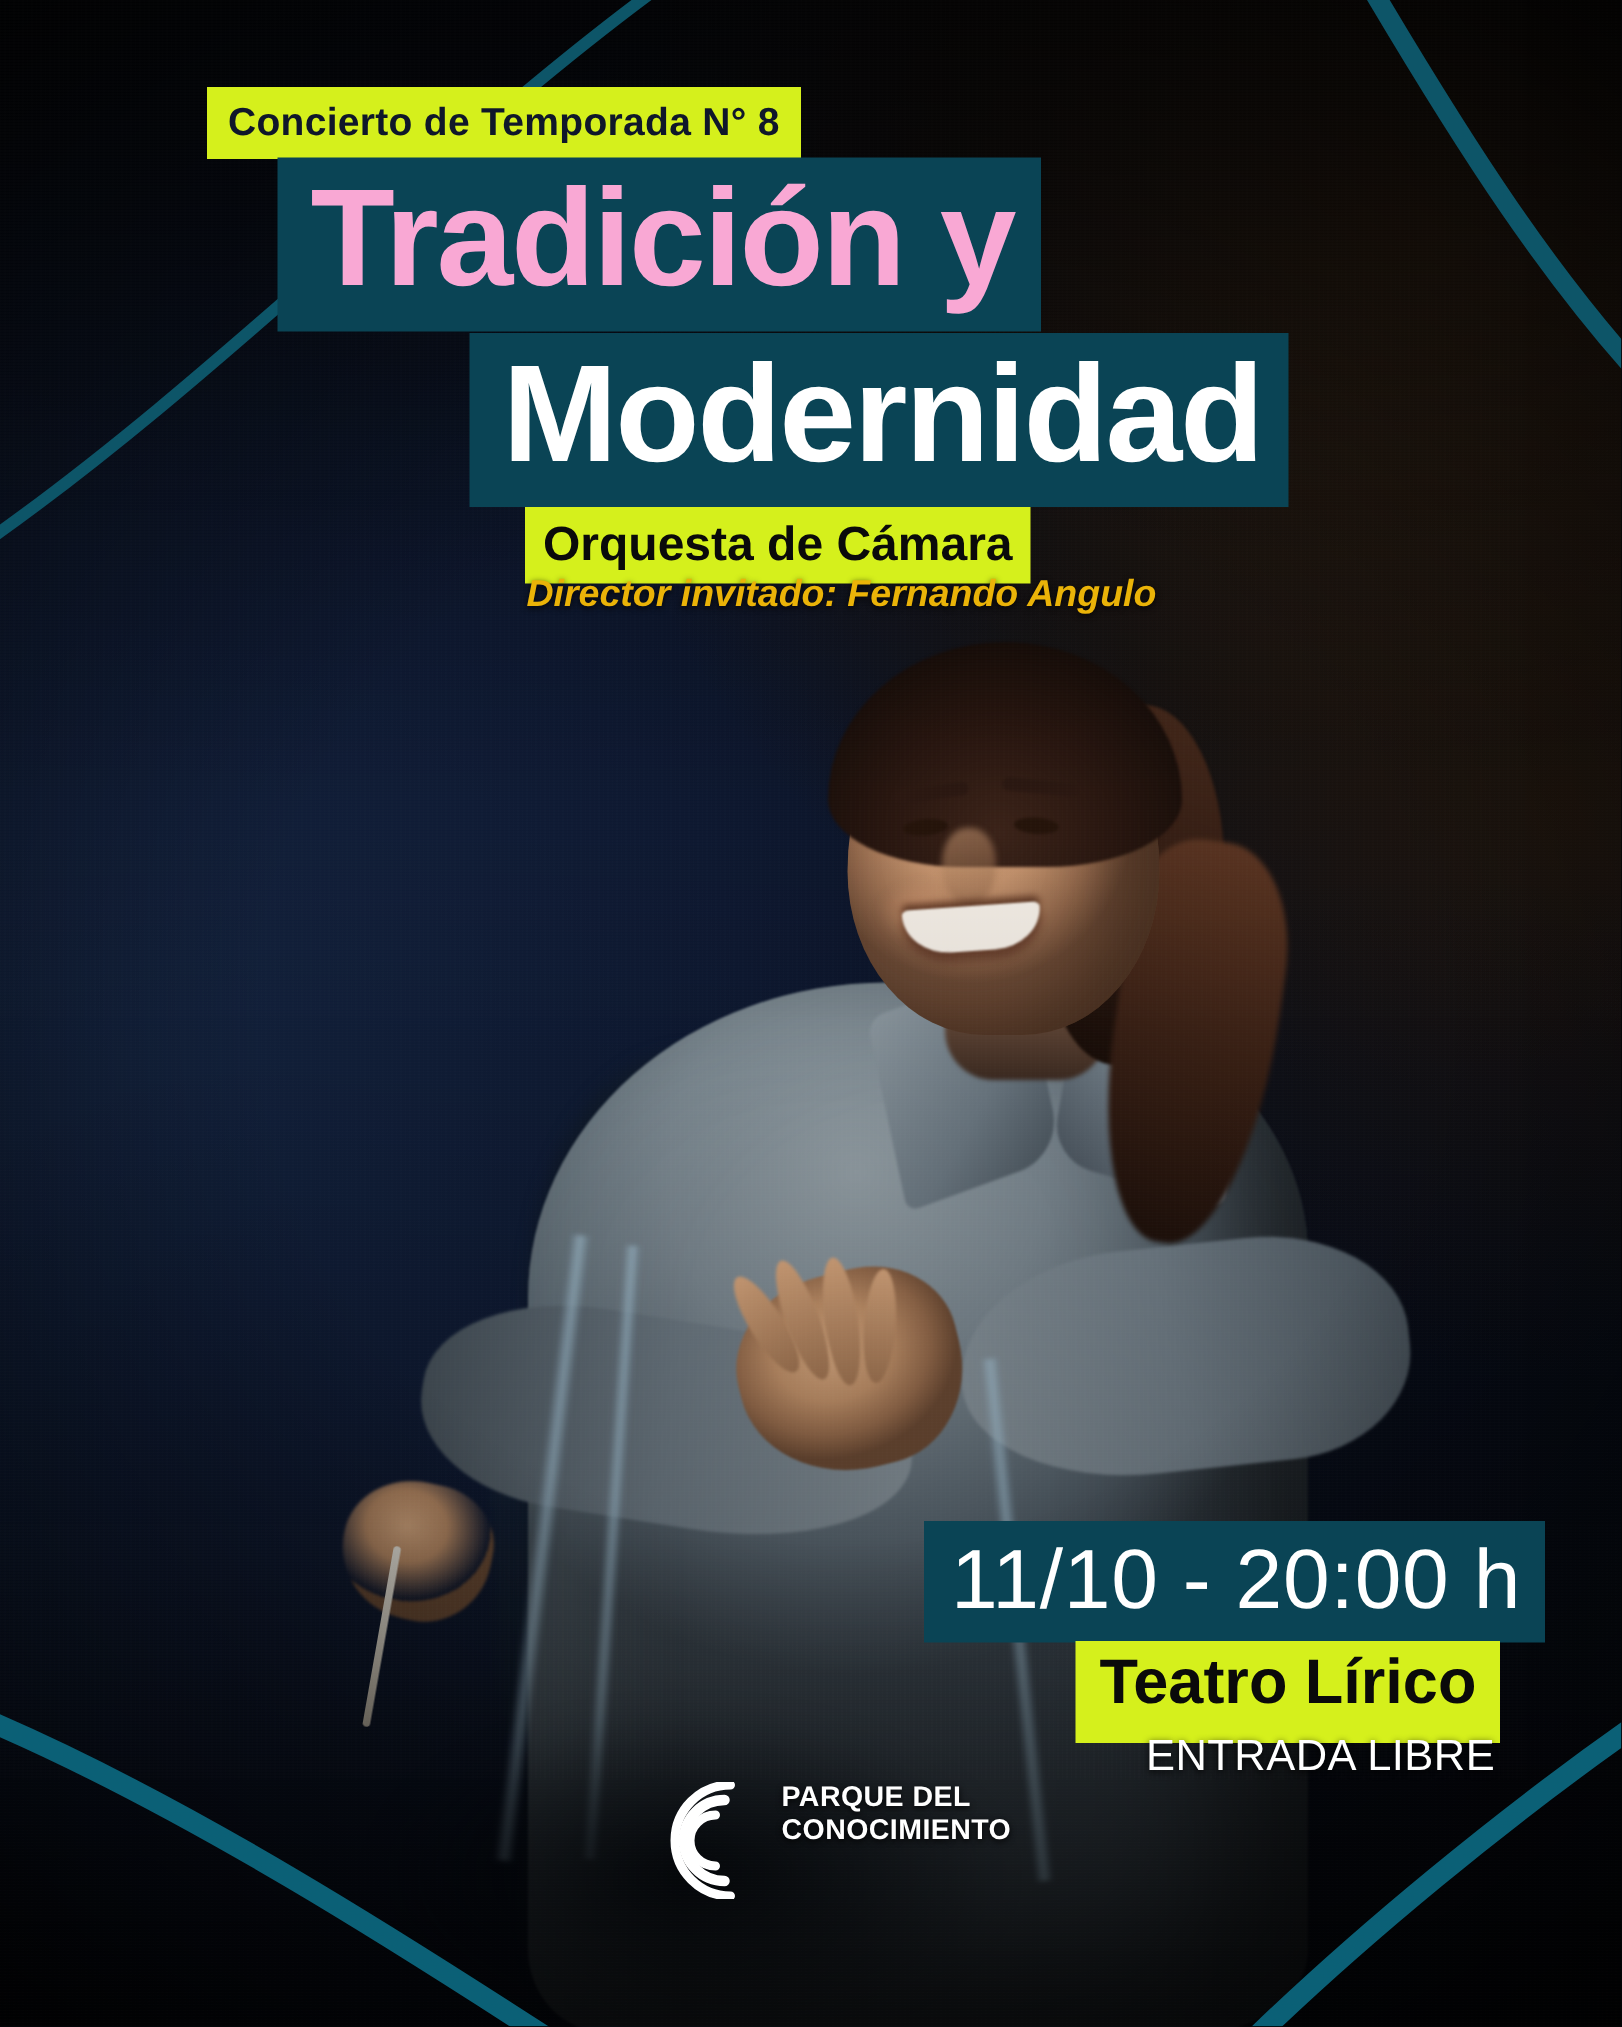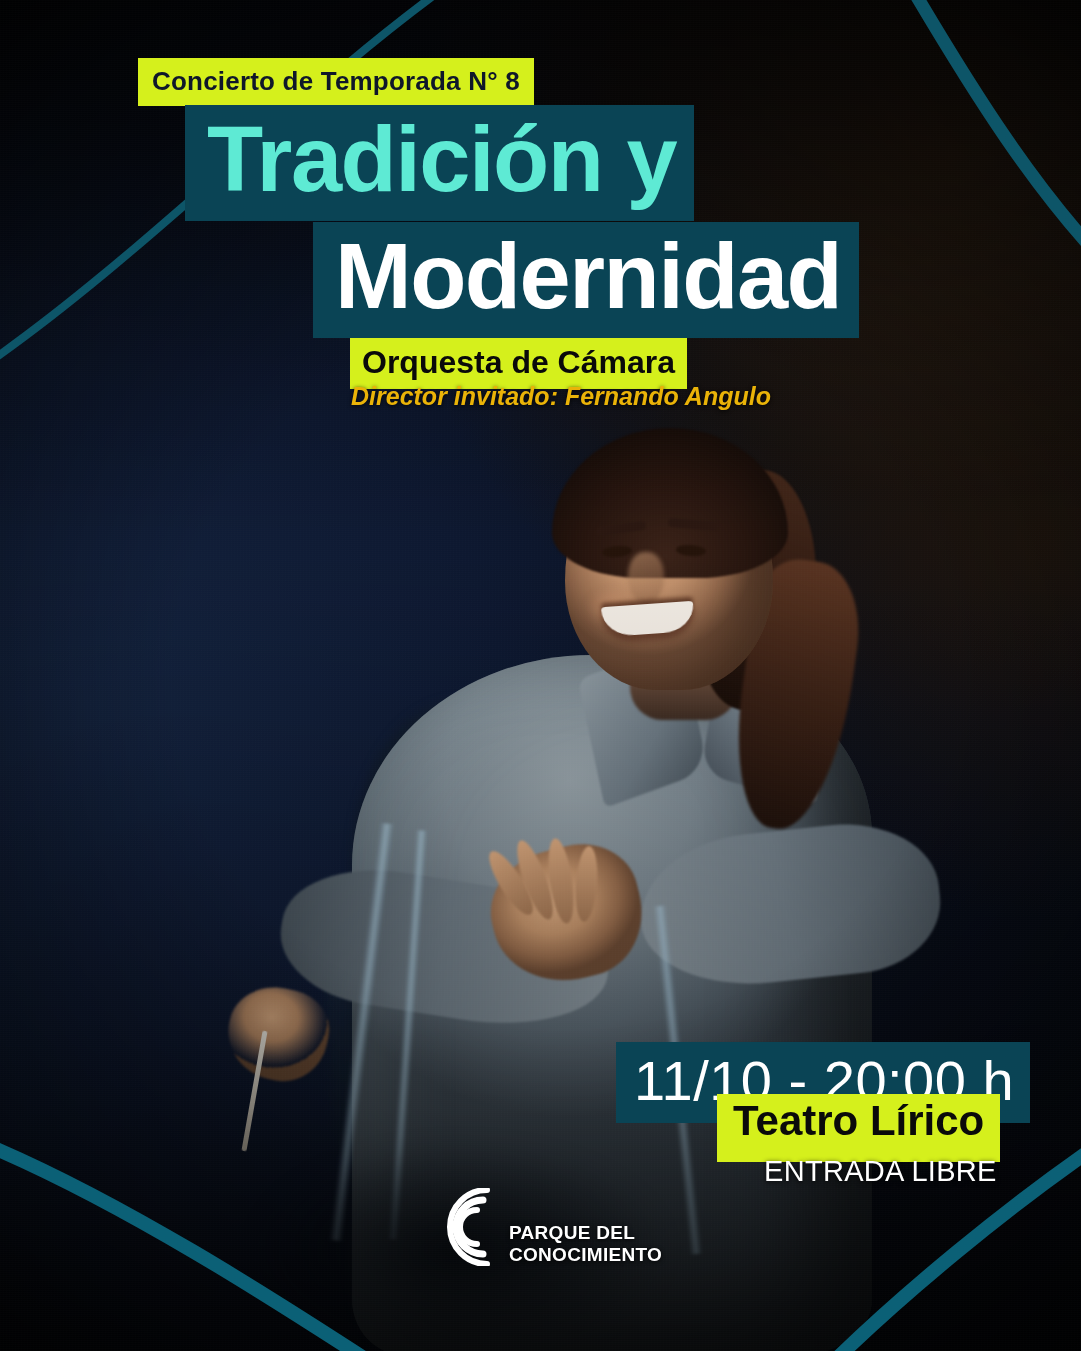--- a/index.html
+++ b/index.html
@@ -255,21 +255,21 @@
     color: #0f172a;
     font-size: 26px;
     font-weight: 700;
     letter-spacing: .2px;
     padding: 8px 14px 9px 14px;
   }
 
   .title1 {
     left: 185px; top: 105px;
     background: #0a4455;
-    color: #5eead4;
+    color: #f9a8d4;
     font-size: 92px;
     font-weight: 700;
     letter-spacing: -1.5px;
     padding: 8px 18px 14px 22px;
     line-height: 1.02;
   }
   .title2 {
     left: 313px; top: 222px;
     background: #0a4455;
     color: #ffffff;
@@ -298,21 +298,20 @@
   }
 
   .date {
     left: 616px; top: 1014px;
     background: #0a4455;
     color: #ffffff;
     font-size: 56px;
     font-weight: 500;
     letter-spacing: .5px;
     padding: 6px 16px 10px 18px;
-    margin-top: 28px;
   }
   .venue {
     left: 717px; top: 1094px;
     background: #d5f01c;
     color: #0a0a0a;
     font-size: 42px;
     font-weight: 700;
     padding: 3px 16px 17px 16px;
   }
   .free {
@@ -322,22 +321,22 @@
     font-weight: 500;
     letter-spacing: .3px;
     text-shadow: 0 1px 5px rgba(0,0,0,.85);
   }
 
   
   .logo {
     position: absolute;
     left: 425px; top: 1188px;
     display: flex;
-    align-items: flex-end;
-    gap: 12px;
+    align-items: flex-start;
+    gap: 24px;
   }
   .logo-text {
     color: #ffffff;
     font-size: 19px;
     font-weight: 700;
     line-height: 1.15;
     letter-spacing: .3px;
     text-shadow: 0 1px 4px rgba(0,0,0,.9);
   }
 </style>

